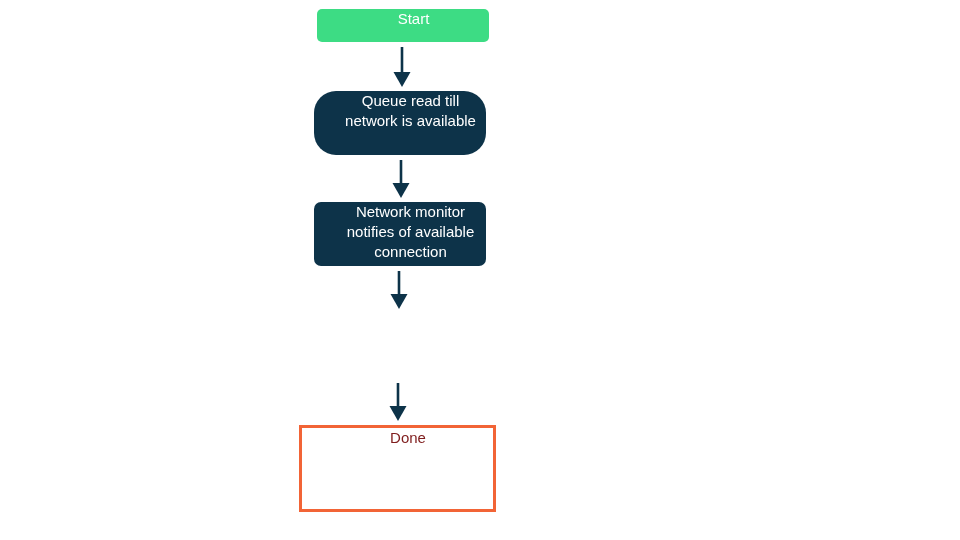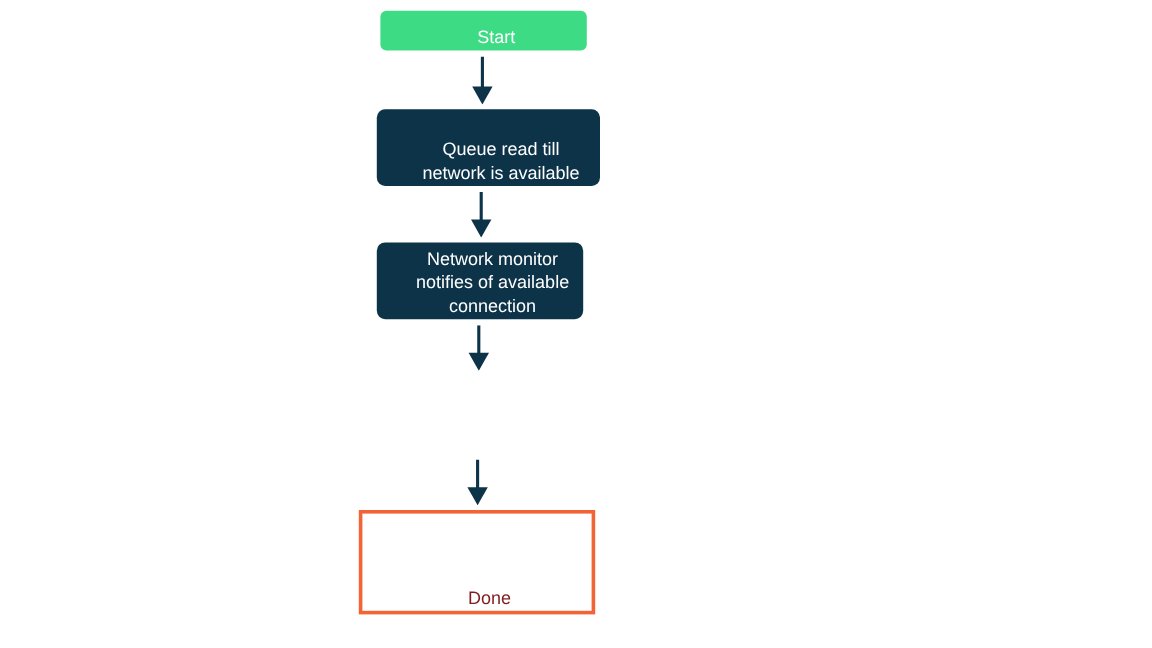--- a/index.html
+++ b/index.html
@@ -18,21 +18,21 @@
     position: relative;
     width: 960px;
     height: 540px;
   }
 
   
   .node {
     position: absolute;
     box-sizing: border-box;
     display: flex;
-    align-items: flex-end;
+    align-items: flex-start;
     justify-content: center;
     text-align: center;
     line-height: 1.32;
     white-space: pre-line;
     padding-left: 21px;
   }
 
   .node-start {
     background: #3ddc84;
     color: #ffffff;
@@ -68,21 +68,21 @@
 
   <div class="node node-start" style="left: 317px; top: 9px; width: 172px; height: 33px;">
     <span>Start</span>
   </div>
 
   <svg class="arrow" width="22" height="40" viewBox="0 0 22 40" style="left: 391px; top: 47px;">
     <line x1="11" y1="0" x2="11" y2="27" stroke="#0d3349" stroke-width="2.6"></line>
     <polygon points="2.5,25 19.5,25 11,40" fill="#0d3349"></polygon>
   </svg>
 
-  <div class="node node-process" style="left: 314px; top: 91px; width: 186px; height: 64px;">
+  <div class="node node-process" style="left: 314px; top: 91px; width: 172px; height: 64px; border-radius: 22px;">
     <span>Queue read till
 network is available</span>
   </div>
 
   <svg class="arrow" width="22" height="38" viewBox="0 0 22 38" style="left: 390px; top: 160px;">
     <line x1="11" y1="0" x2="11" y2="25" stroke="#0d3349" stroke-width="2.6"></line>
     <polygon points="2.5,23 19.5,23 11,38" fill="#0d3349"></polygon>
   </svg>
 
   <div class="node node-process" style="left: 314px; top: 202px; width: 172px; height: 64px;">

